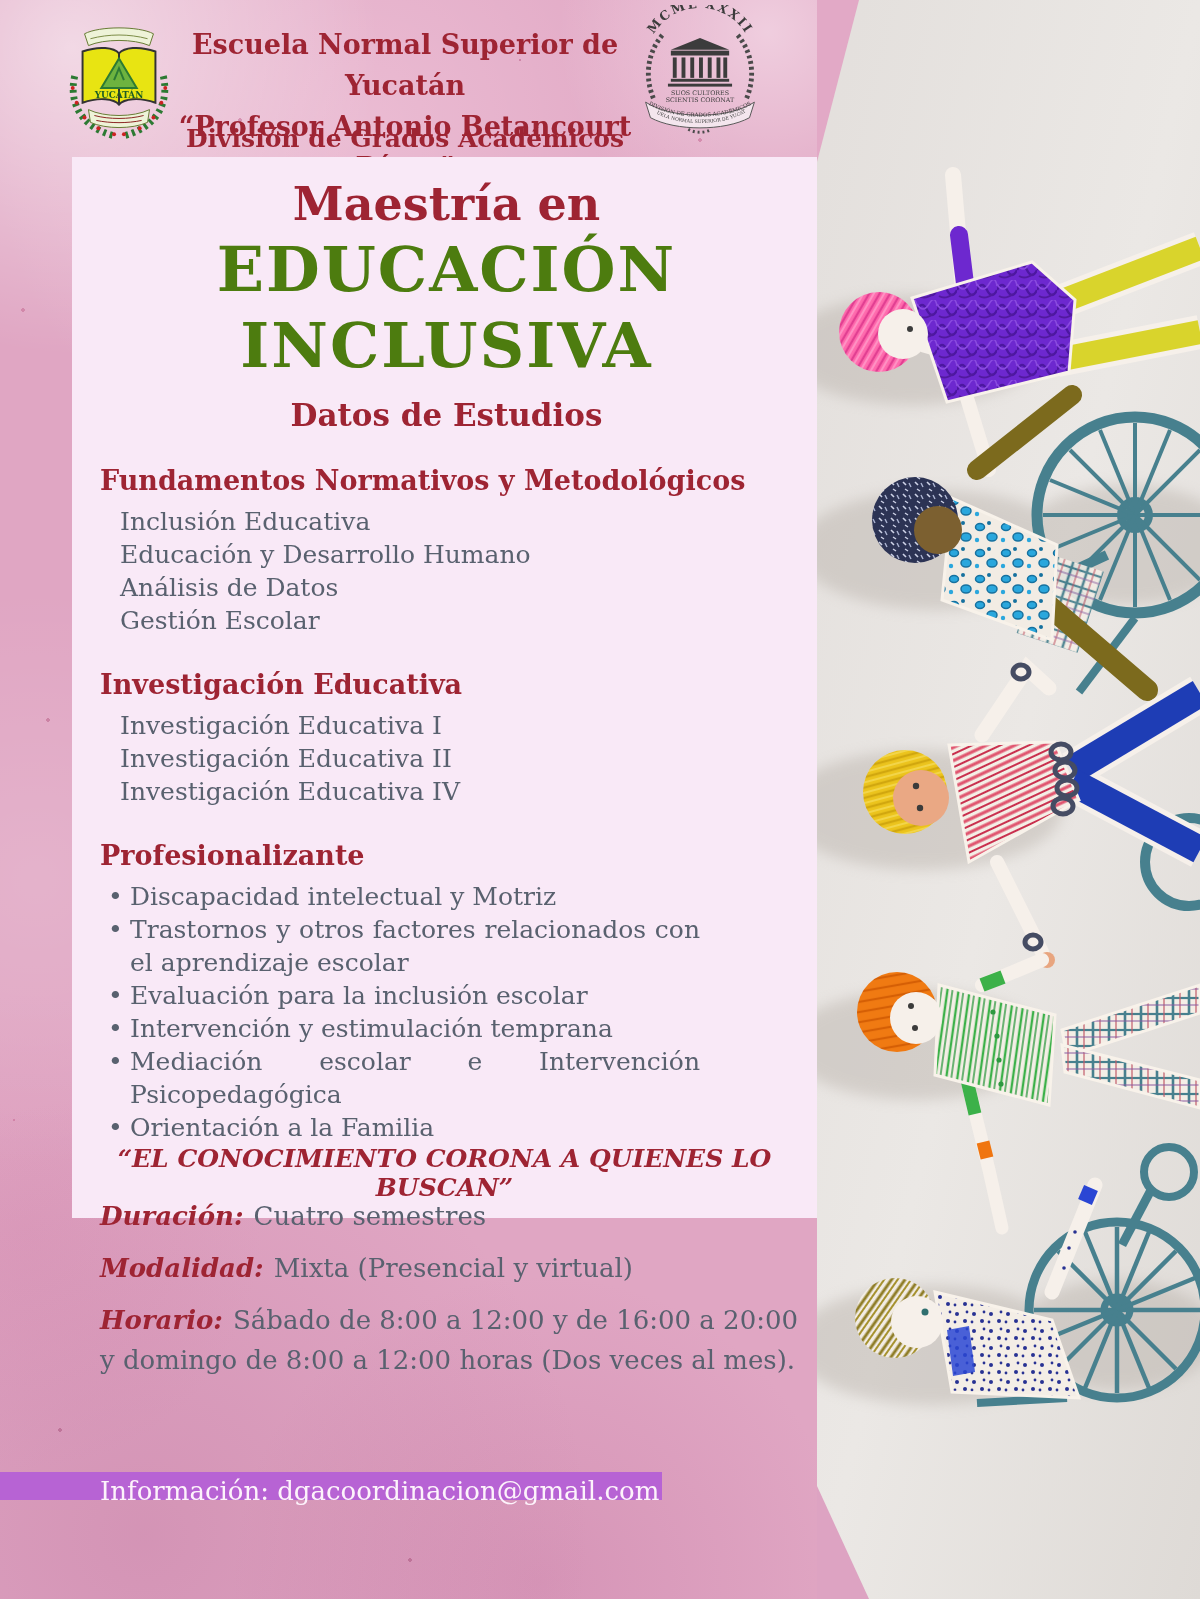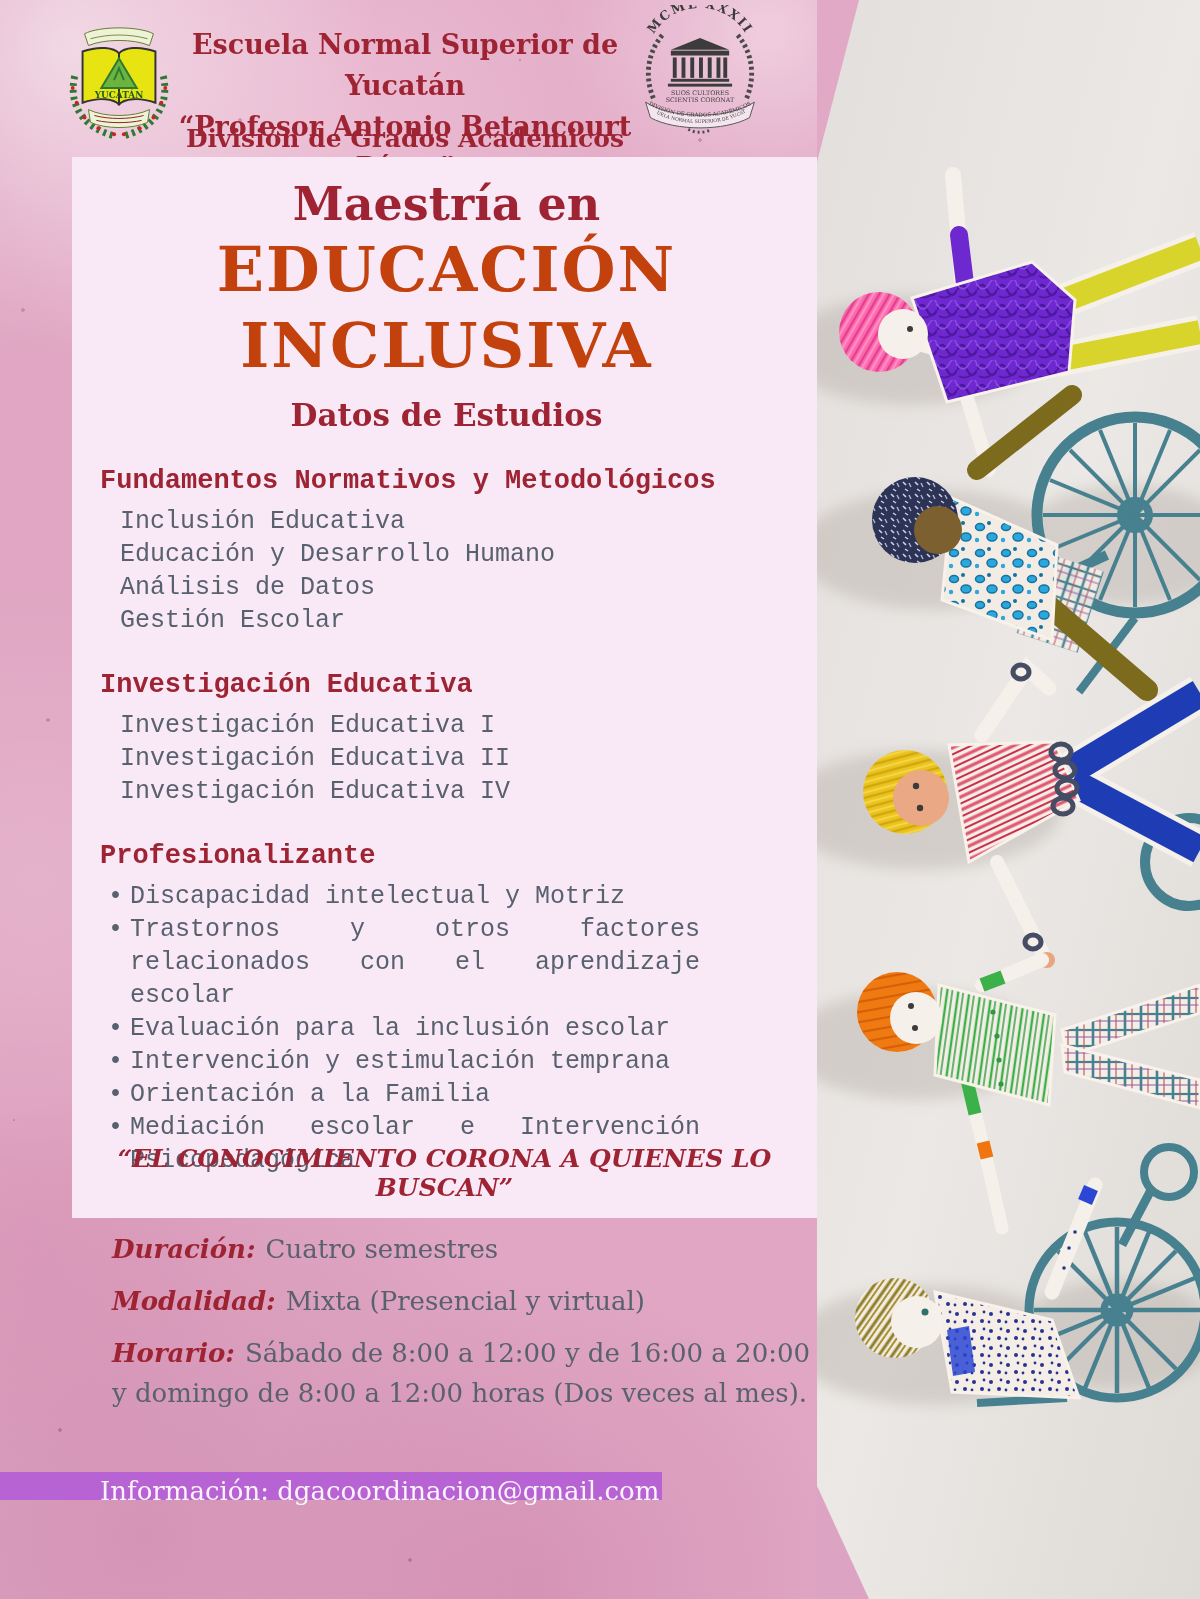--- a/index.html
+++ b/index.html
@@ -32,32 +32,32 @@
 
   
   .photo{position:absolute;left:817px;top:0;width:383px;height:1599px;background:#e7e4e1;}
   .photo svg{display:block;}
 
   
   .panel{position:absolute;left:72px;top:157px;width:745px;height:1061px;background:#f9e9f7;}
   .content{position:absolute;inset:0;padding:20px 24px 0 28px;box-sizing:border-box;}
 
   .pretitle{font-size:46px;font-weight:700;color:#9e2433;text-align:center;line-height:1.2;}
-  .big-title{font-size:62px;font-weight:600;color:#c2410c;text-align:center;line-height:1.22;letter-spacing:2px;}
+  .big-title{font-size:62px;font-weight:600;color:#4d7c0f;text-align:center;line-height:1.22;letter-spacing:2px;}
   .plan{font-size:31px;font-weight:700;color:#9e2433;text-align:center;margin-top:14px;}
 
-  .sections{margin-top:6px;font-family:Liberation Mono, monospace;}
+  .sections{margin-top:6px;}
   .sec-heading{font-size:27px;font-weight:700;color:#9e2433;margin-top:30px;line-height:36px;}
   ul.sec-list{margin:6px 0 0 0;padding:0;list-style:none;color:#59616f;font-size:25px;line-height:33px;}
   ul.plain li{padding-left:20px;}
   ul.bullets{width:600px;}
   ul.bullets li{position:relative;padding-left:30px;text-align:justify;}
   ul.bullets li::before{content:"\2022";position:absolute;left:8px;color:#59616f;}
 
-  .details{margin-top:52px;margin-left:12px;}
+  .details{margin-top:52px;}
   .detail-line{font-size:26px;line-height:40px;margin-bottom:12px;color:#59616f;width:700px;}
   .detail-label{color:#9e2433;font-weight:700;font-style:italic;margin-right:10px;}
 
   .info-bar{position:absolute;left:0;top:1472px;width:662px;height:28px;background:#b763d4;z-index:5;}
   .info-bar span{position:absolute;left:100px;top:4px;font-size:26px;color:#fdf3fb;}
 
   .quote{position:absolute;left:0;right:0;bottom:16px;text-align:center;
          font-size:25px;font-weight:700;font-style:italic;color:#9e2433;}
 
   
@@ -180,22 +180,22 @@
             <li>Investigación Educativa I</li>
             <li>Investigación Educativa II</li>
             <li>Investigación Educativa IV</li>
           </ul>
           <div class="sec-heading">Profesionalizante</div>
           <ul class="sec-list bullets">
             <li>Discapacidad intelectual y Motriz</li>
             <li>Trastornos y otros factores relacionados con el aprendizaje escolar</li>
             <li>Evaluación para la inclusión escolar</li>
             <li>Intervención y estimulación temprana</li>
+            <li>Mediación escolar e Intervención Psicopedagógica</li>
             <li>Orientación a la Familia</li>
-            <li>Mediación escolar e Intervención Psicopedagógica</li>
           </ul>
         </div>
       <div class="details">
           <div class="detail-line"><span class="detail-label">Duración:</span><span>Cuatro semestres</span></div>
           <div class="detail-line"><span class="detail-label">Modalidad:</span><span>Mixta (Presencial y virtual)</span></div>
           <div class="detail-line"><span class="detail-label">Horario:</span><span>Sábado de 8:00 a 12:00 y de 16:00 a 20:00 y domingo de 8:00 a 12:00 horas (Dos veces al mes).</span></div>
         </div>
     </div>
     <div class="quote">“EL CONOCIMIENTO CORONA A QUIENES LO BUSCAN”</div>
   </div>

